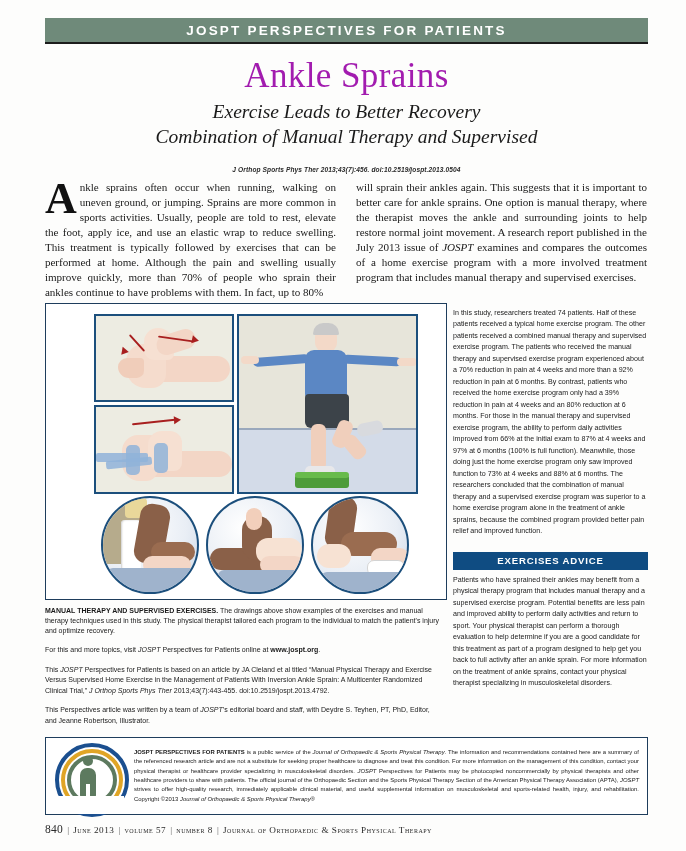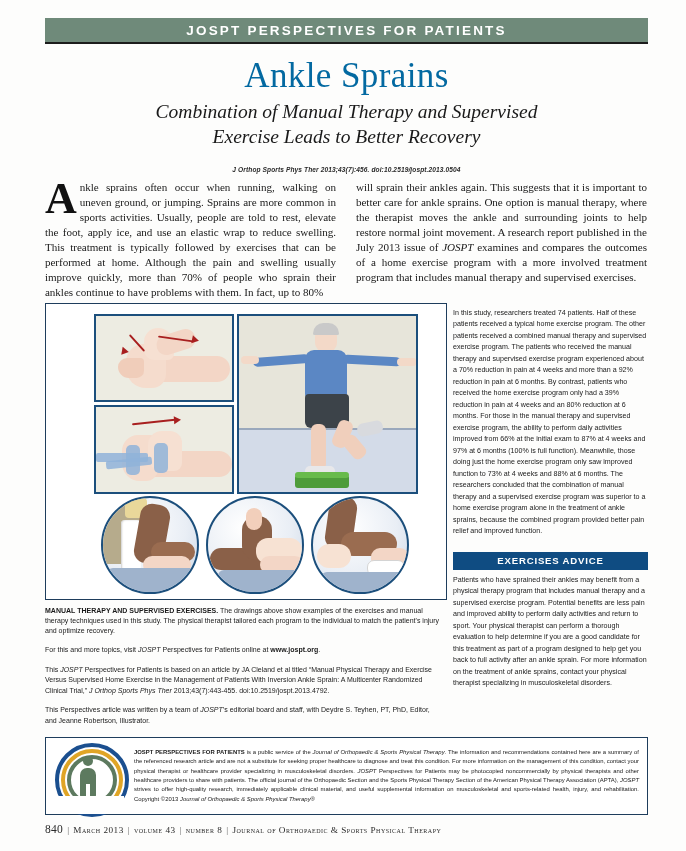--- a/index.html
+++ b/index.html
@@ -48,21 +48,21 @@
     position: absolute;
     left: 45px; top: 58px;
     width: 603px;
     text-align: center;
   }
   .article-title {
     font-family: "Liberation Serif", serif;
     font-size: 35px;
     font-weight: normal;
     letter-spacing: 0.4px;
-    color: #0369a1;
+    color: #a21caf;
     line-height: 1.05;
   }
   .article-subtitle {
     font-family: "Liberation Serif", serif;
     font-style: italic;
     font-size: 19.5px;
     line-height: 1.28;
     color: #1a1a1a;
     margin-top: 5px;
   }
@@ -290,22 +290,22 @@
 
 <div class="page">
 
   <div class="header-banner">
     <span class="banner-text">JOSPT PERSPECTIVES FOR PATIENTS</span>
   </div>
 
   <div class="title-block">
     <div class="article-title">Ankle Sprains</div>
     <div class="article-subtitle">
+      <div>Exercise Leads to Better Recovery</div>
       <div>Combination of Manual Therapy and Supervised</div>
-      <div>Exercise Leads to Better Recovery</div>
     </div>
     <div class="citation">J Orthop Sports Phys Ther 2013;43(7):456. doi:10.2519/jospt.2013.0504</div>
   </div>
 
   <div class="intro">
     <div class="intro-col">
       <span class="dropcap">A</span><span>nkle sprains often occur when running, walking on uneven ground, or jumping. Sprains are more common in sports activities. Usually, people are told to rest, elevate the foot, apply ice, and use an elastic wrap to reduce swelling. This treatment is typically followed by exercises that can be performed at home. Although the pain and swelling usually improve quickly, more than 70% of people who sprain their ankles continue to have problems with them. In fact, up to 80%</span>
     </div>
     <div class="intro-col">
       <span>will sprain their ankles again. This suggests that it is important to better care for ankle sprains. One option is manual therapy, where the therapist moves the ankle and surrounding joints to help restore normal joint movement. A research report published in the July 2013 issue of </span><i>JOSPT</i><span> examines and compares the outcomes of a home exercise program with a more involved treatment program that includes manual therapy and supervised exercises.</span>
@@ -431,16 +431,16 @@
       <div class="logo-fig-body"></div>
       <div class="logo-notch"></div>
       <div class="logo-mask"></div>
     </div>
     <div class="footer-text">
       <b>JOSPT PERSPECTIVES FOR PATIENTS</b><span> is a public service of the </span><i>Journal of Orthopaedic &amp; Sports Physical Therapy</i><span>. The information and recommendations contained here are a summary of the referenced research article and are not a substitute for seeking proper healthcare to diagnose and treat this condition. For more information on the management of this condition, contact your physical therapist or healthcare provider specializing in musculoskeletal disorders. </span><i>JOSPT</i><span> Perspectives for Patients may be photocopied noncommercially by physical therapists and other healthcare providers to share with patients. The official journal of the Orthopaedic Section and the Sports Physical Therapy Section of the American Physical Therapy Association (APTA), </span><i>JOSPT</i><span> strives to offer high-quality research, immediately applicable clinical material, and useful supplemental information on musculoskeletal and sports-related health, injury, and rehabilitation. Copyright ©2013 </span><i>Journal of Orthopaedic &amp; Sports Physical Therapy</i><span>®</span>
     </div>
   </div>
 
   <div class="page-footer">
-    <span class="pgnum">840</span><span class="sep">|</span><span class="sc">March 2013</span><span class="sep">|</span><span class="sc">volume 43</span><span class="sep">|</span><span class="sc">number 8</span><span class="sep">|</span><span class="sc">Journal of Orthopaedic &amp; Sports Physical Therapy</span>
+    <span class="pgnum">840</span><span class="sep">|</span><span class="sc">June 2013</span><span class="sep">|</span><span class="sc">volume 57</span><span class="sep">|</span><span class="sc">number 8</span><span class="sep">|</span><span class="sc">Journal of Orthopaedic &amp; Sports Physical Therapy</span>
   </div>
 
 </div>
 
 </body></html>

